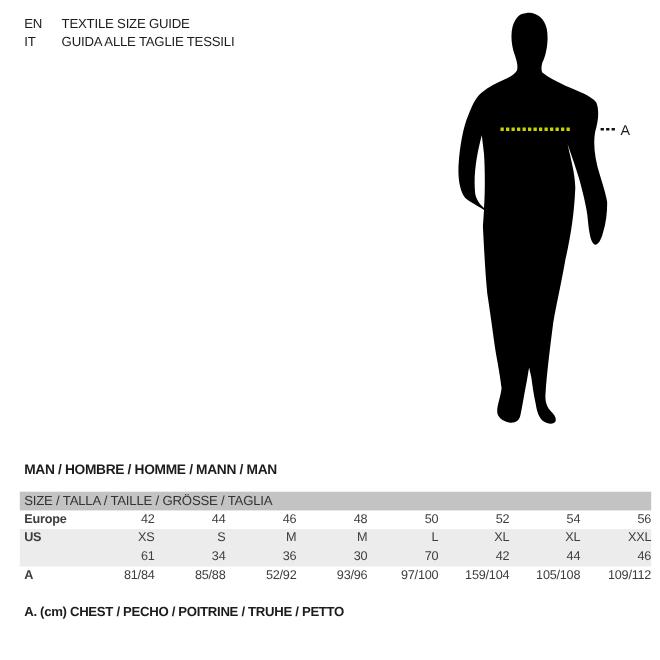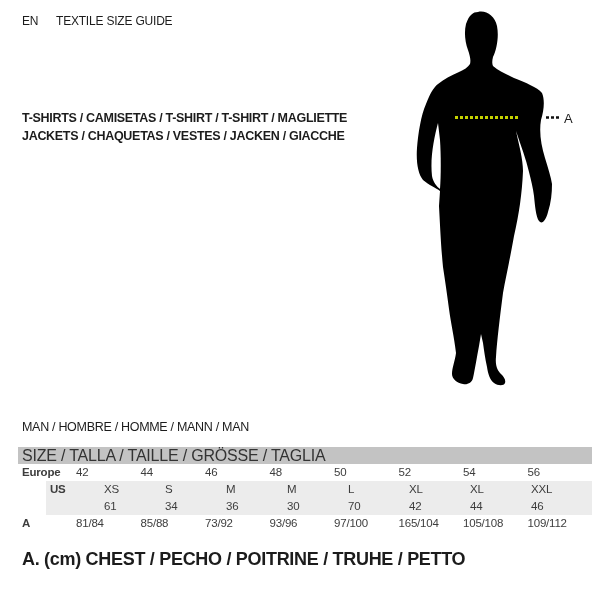--- a/index.html
+++ b/index.html
@@ -28,55 +28,54 @@
 
   
   .categories { position: absolute; left: 22px; top: 110px; }
   .cat-line { font-size: 12.5px; font-weight: 700; line-height: 17.5px; letter-spacing: -0.3px; white-space: nowrap; }
 
   
   .figure { position: absolute; left: 395px; top: 0; width: 205px; height: 400px; }
   .measure-a-text { font-size: 13px; fill: var(--text-dark); font-family: "Liberation Sans", sans-serif; }
 
   
-  .section-title { position: absolute; left: 22px; top: 420px; font-size: 12.5px; font-weight: 400; letter-spacing: -0.3px; }
+  .section-title { position: absolute; left: 22px; top: 420px; font-size: 12.5px; font-weight: 700; letter-spacing: -0.3px; }
 
   
   .size-table { position: absolute; left: 18px; top: 447px; width: 574px; }
   .thead {
     height: 17px; line-height: 17px; background: var(--header-bg);
-    font-size: 16px; color: #333; padding-left: 4px; letter-spacing: -0.2px;
+    font-size: 12px; color: #333; padding-left: 4px; letter-spacing: -0.2px;
   }
   .trow {
     display: grid; grid-template-columns: 58px repeat(8, 1fr);
     height: 17px; line-height: 17px; font-size: 11.5px; color: var(--text-table);
     letter-spacing: -0.2px;
   }
-  .trow.shaded { background: var(--row-shaded-bg); margin-left: 28px; }
+  .trow.shaded { background: var(--row-shaded-bg); }
   .tlabel { text-align: left; padding-left: 4px; font-weight: bold; }
-  .tcell { text-align: left; }
+  .tcell { text-align: right; }
 
   
-  .footnote { position: absolute; left: 22px; top: 549px; font-size: 18px; font-weight: 700; letter-spacing: -0.3px; }
+  .footnote { position: absolute; left: 22px; top: 549px; font-size: 12px; font-weight: 700; letter-spacing: -0.3px; }
 </style>
 </head>
 <body>
 
 <div class="stage">
 
   <div class="lang-list">
     <div class="lang-row">
       <span class="lang-code">EN</span><span class="lang-label">TEXTILE SIZE GUIDE</span>
     </div>
+    <div class="lang-row">
+      <span class="lang-code">IT</span><span class="lang-label">GUIDA ALLE TAGLIE TESSILI</span>
+    </div>
   </div>
 
-  <div class="categories">
-    <div class="cat-line">T-SHIRTS / CAMISETAS / T-SHIRT / T-SHIRT / MAGLIETTE</div>
-    <div class="cat-line">JACKETS / CHAQUETAS / VESTES / JACKEN / GIACCHE</div>
-  </div>
 
   <svg class="figure" viewBox="0 0 205 400" width="205" height="400">
     <path style="fill:var(--silhouette)" fill-rule="evenodd" d="M 83 12
          C 91 10 100 16 102 26
          C 104 36 102 49 98 57
          C 97 61 97 64 98 66
          C 104 71 111 74 119 78
          C 131 83 142 87 147 93
          C 150 100 149 110 146 120
          C 144 132 146 145 150 158
@@ -164,24 +163,24 @@
       <span class="tcell">70</span>
       <span class="tcell">42</span>
       <span class="tcell">44</span>
       <span class="tcell">46</span>
     </div>
 
     <div class="trow">
       <span class="tlabel">A</span>
       <span class="tcell">81/84</span>
       <span class="tcell">85/88</span>
-      <span class="tcell">73/92</span>
+      <span class="tcell">52/92</span>
       <span class="tcell">93/96</span>
       <span class="tcell">97/100</span>
-      <span class="tcell">165/104</span>
+      <span class="tcell">159/104</span>
       <span class="tcell">105/108</span>
       <span class="tcell">109/112</span>
     </div>
   </div>
 
   <div class="footnote">A. (cm) CHEST / PECHO / POITRINE / TRUHE / PETTO</div>
 
 </div>
 
 </body></html>

